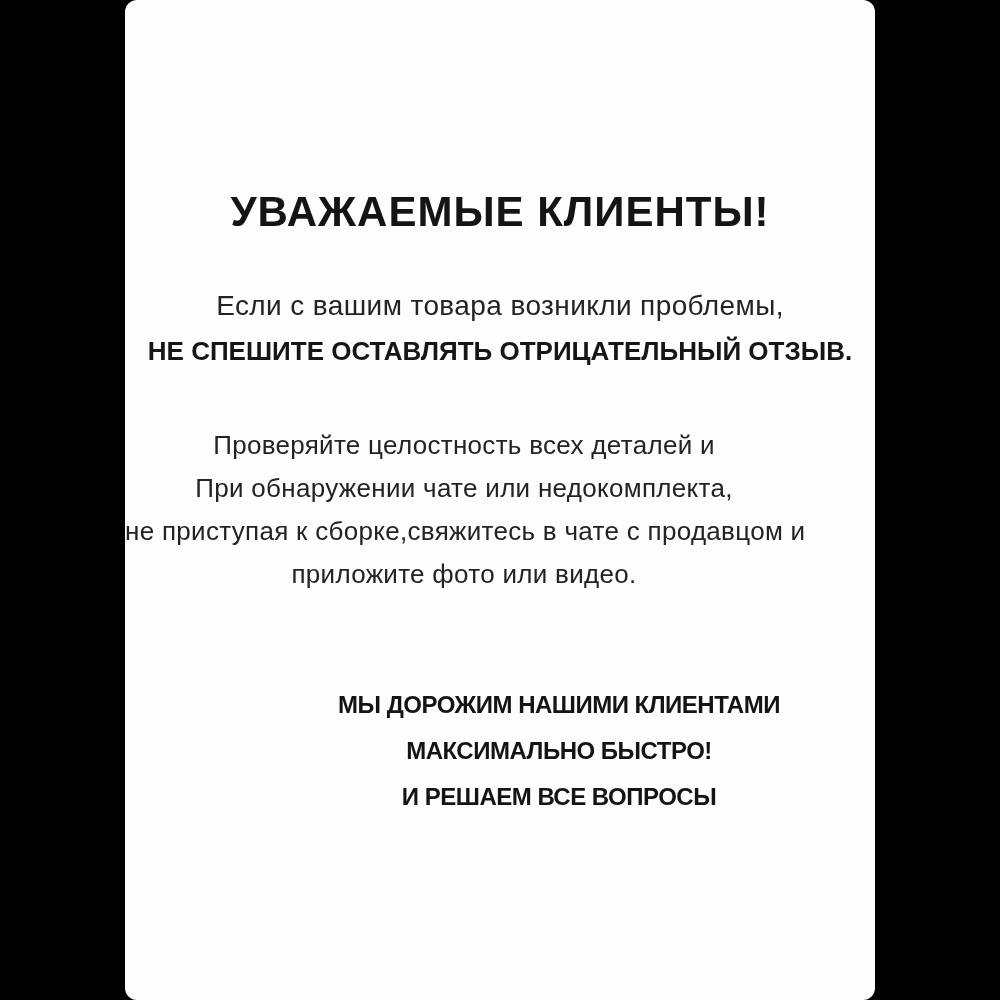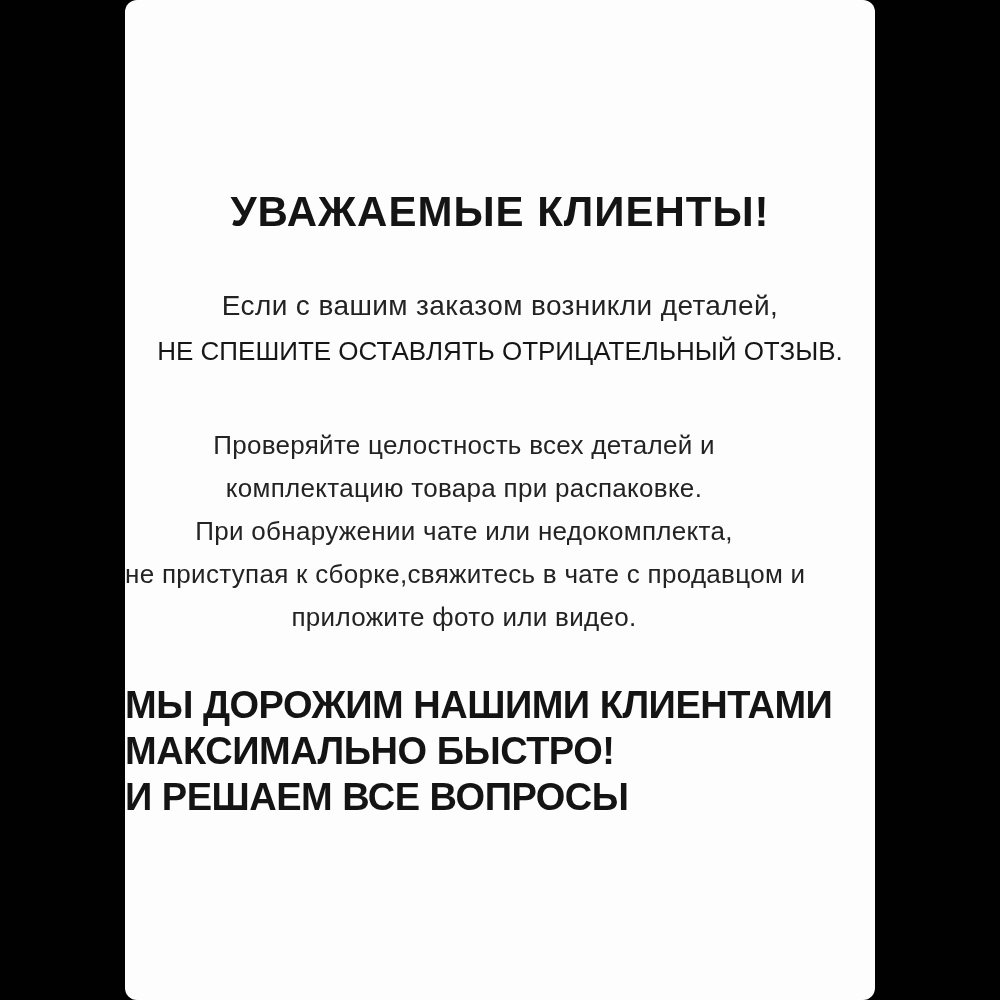--- a/index.html
+++ b/index.html
@@ -54,21 +54,21 @@
     font-size: 28px;
     line-height: 34px;
     font-weight: 400;
     letter-spacing: 0.4px;
     color: #232323;
   }
   .intro-bold {
     top: 335px;
     font-size: 26px;
     line-height: 32px;
-    font-weight: 400;
+    font-weight: 700;
     letter-spacing: 0px;
     color: #161616;
   }
   .instructions {
     position: absolute;
     top: 424px;
     left: 0;
     width: 750px;
   }
   .instructions .iline {
@@ -85,45 +85,45 @@
   .closing {
     position: absolute;
     top: 682px;
     left: 0;
     width: 750px;
   }
   .closing .cline {
     width: 868px;
     height: 46px;
     line-height: 46px;
+    text-align: center;
     white-space: nowrap;
-    font-size: 38px;
+    font-size: 24px;
     font-weight: 700;
     letter-spacing: -0.5px;
     color: #141414;
   }
 </style>
 </head>
 <body>
 
 <div class="stage">
   <div class="bar left"></div>
   <div class="bar right"></div>
 
   <div class="card">
 
     <div class="line heading">УВАЖАЕМЫЕ КЛИЕНТЫ!</div>
 
-    <div class="line intro-regular">Если с вашим заказом возникли деталей,</div>
+    <div class="line intro-regular">Если с вашим товара возникли проблемы,</div>
 
     <div class="line intro-bold">НЕ СПЕШИТЕ ОСТАВЛЯТЬ ОТРИЦАТЕЛЬНЫЙ ОТЗЫВ.</div>
 
     <div class="instructions">
       <div class="iline">Проверяйте целостность всех деталей и</div>
-      <div class="iline">комплектацию товара при распаковке.</div>
       <div class="iline">При обнаружении чате или недокомплекта,</div>
       <div class="iline">не приступая к сборке,свяжитесь в чате с продавцом и</div>
       <div class="iline">приложите фото или видео.</div>
     </div>
 
     <div class="closing">
       <div class="cline">МЫ ДОРОЖИМ НАШИМИ КЛИЕНТАМИ</div>
       <div class="cline">МАКСИМАЛЬНО БЫСТРО!</div>
       <div class="cline">И РЕШАЕМ ВСЕ ВОПРОСЫ</div>
     </div>

